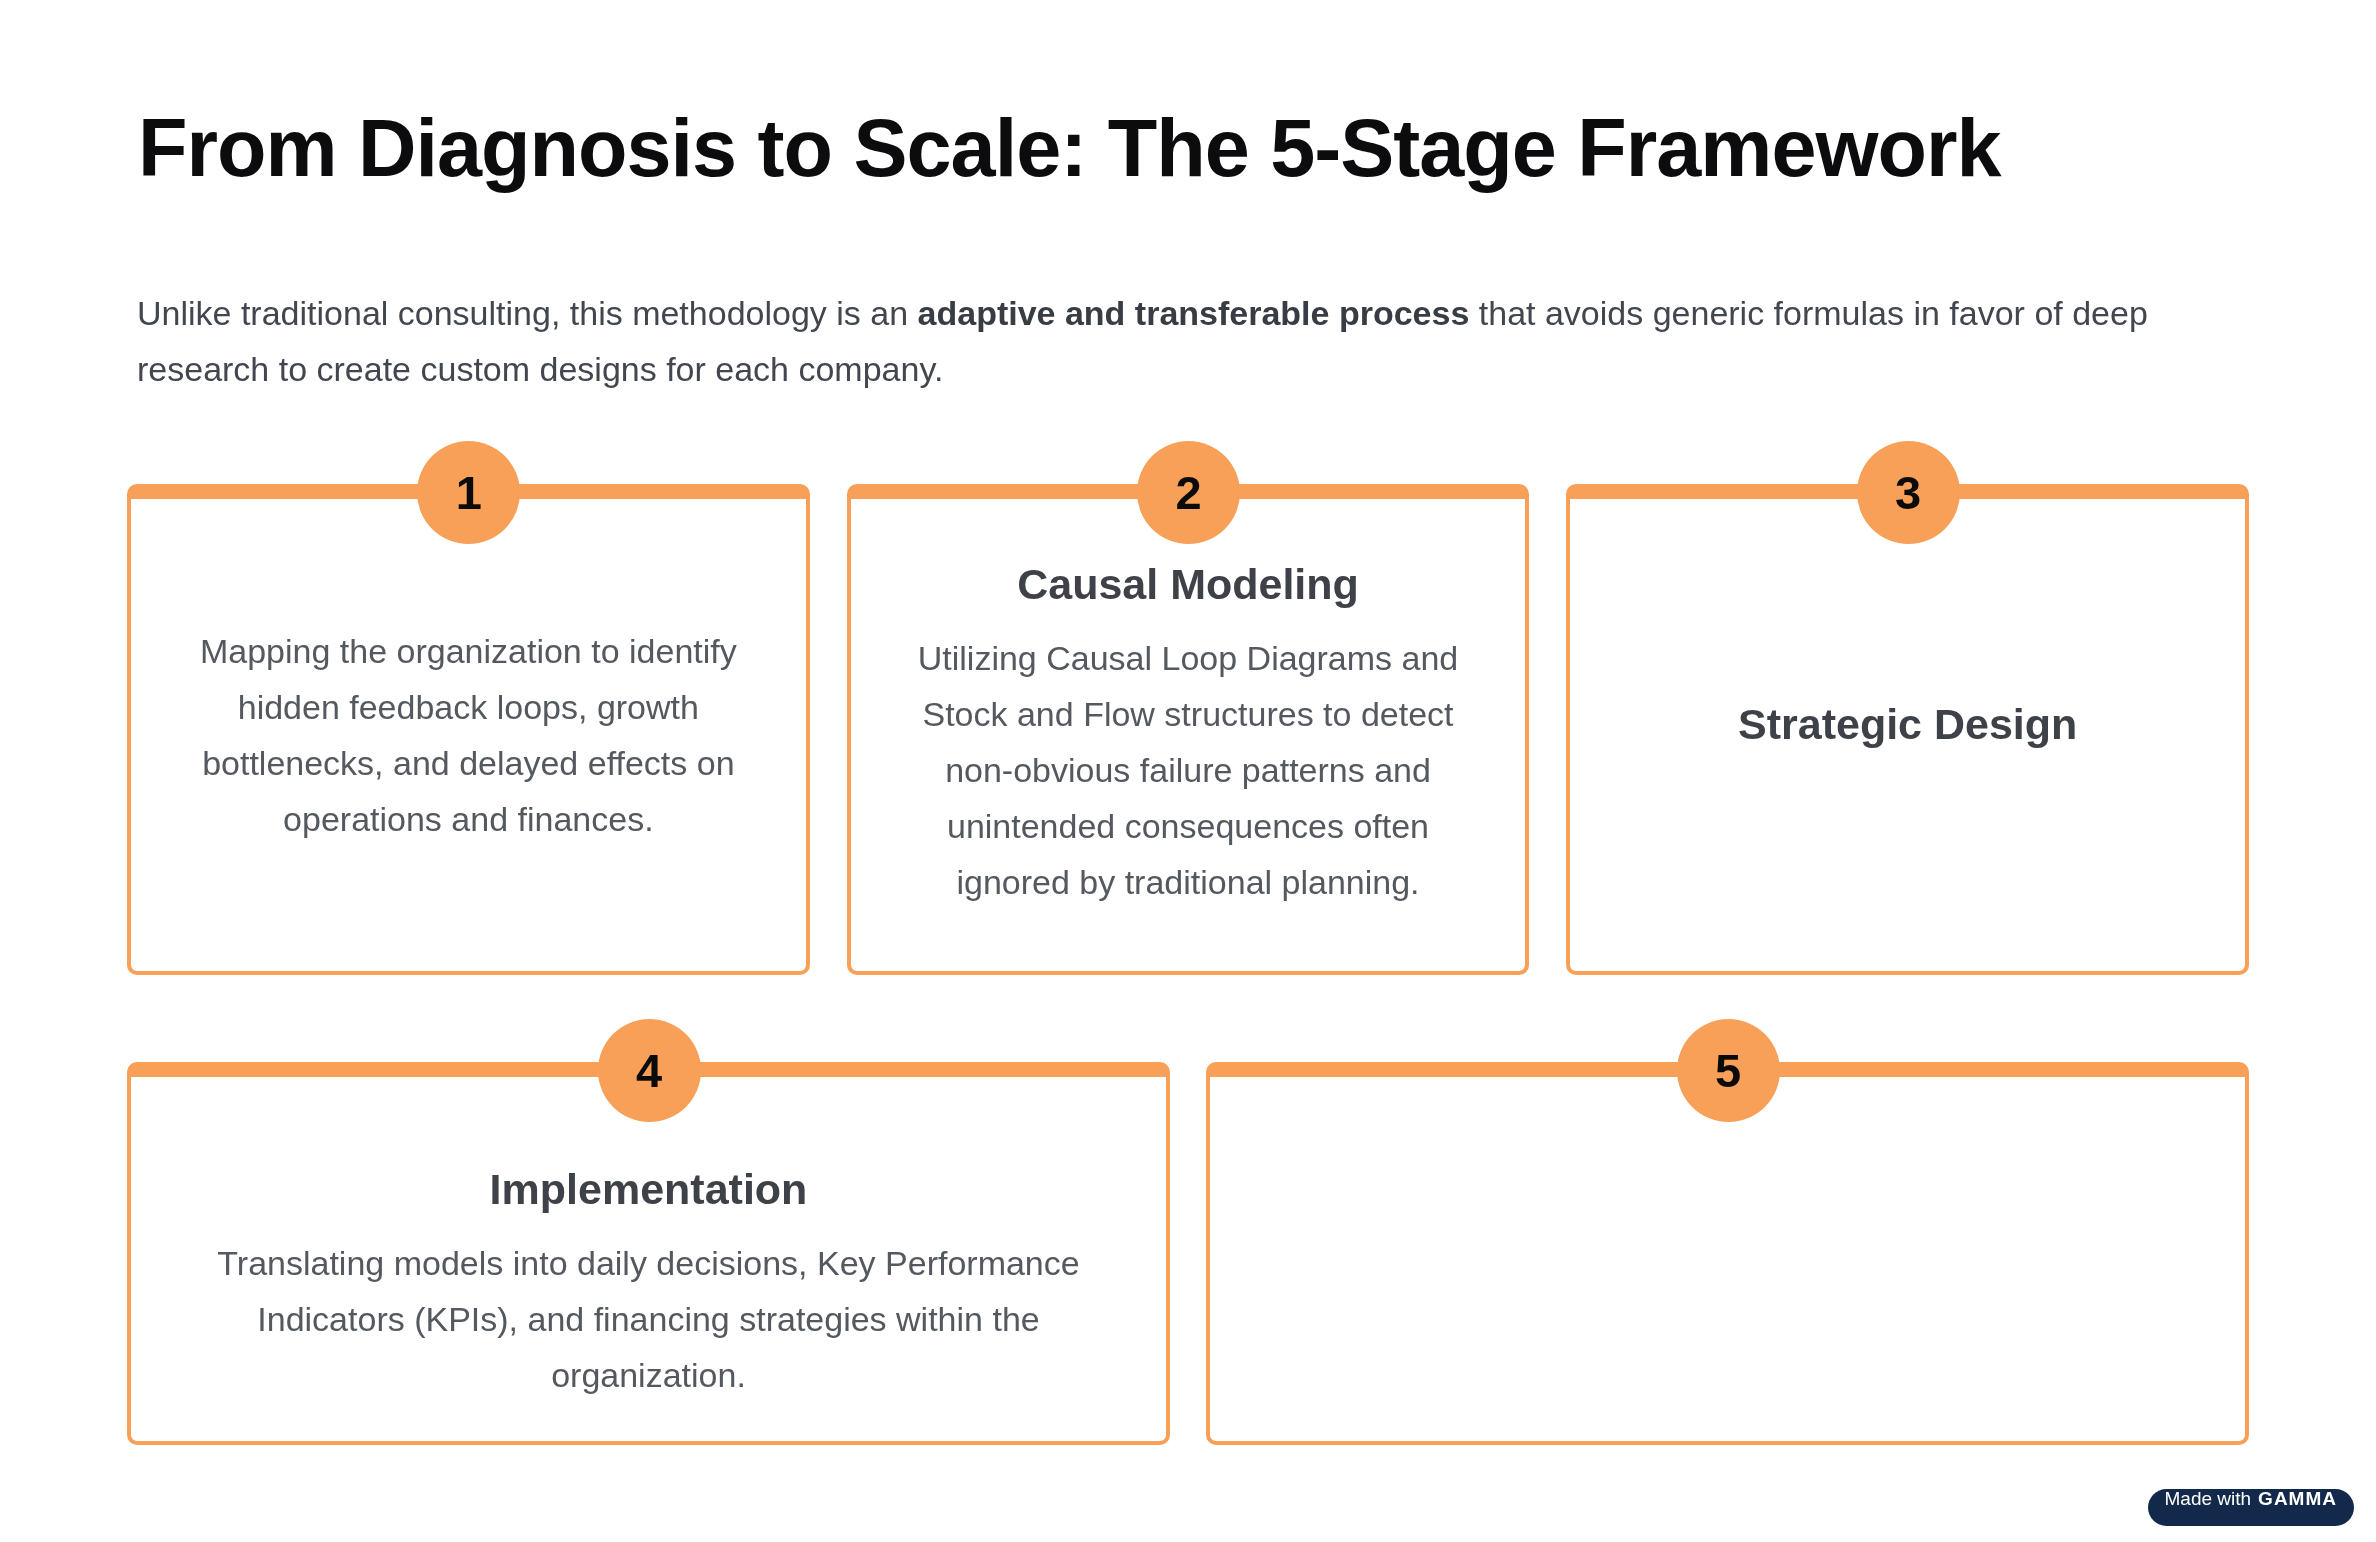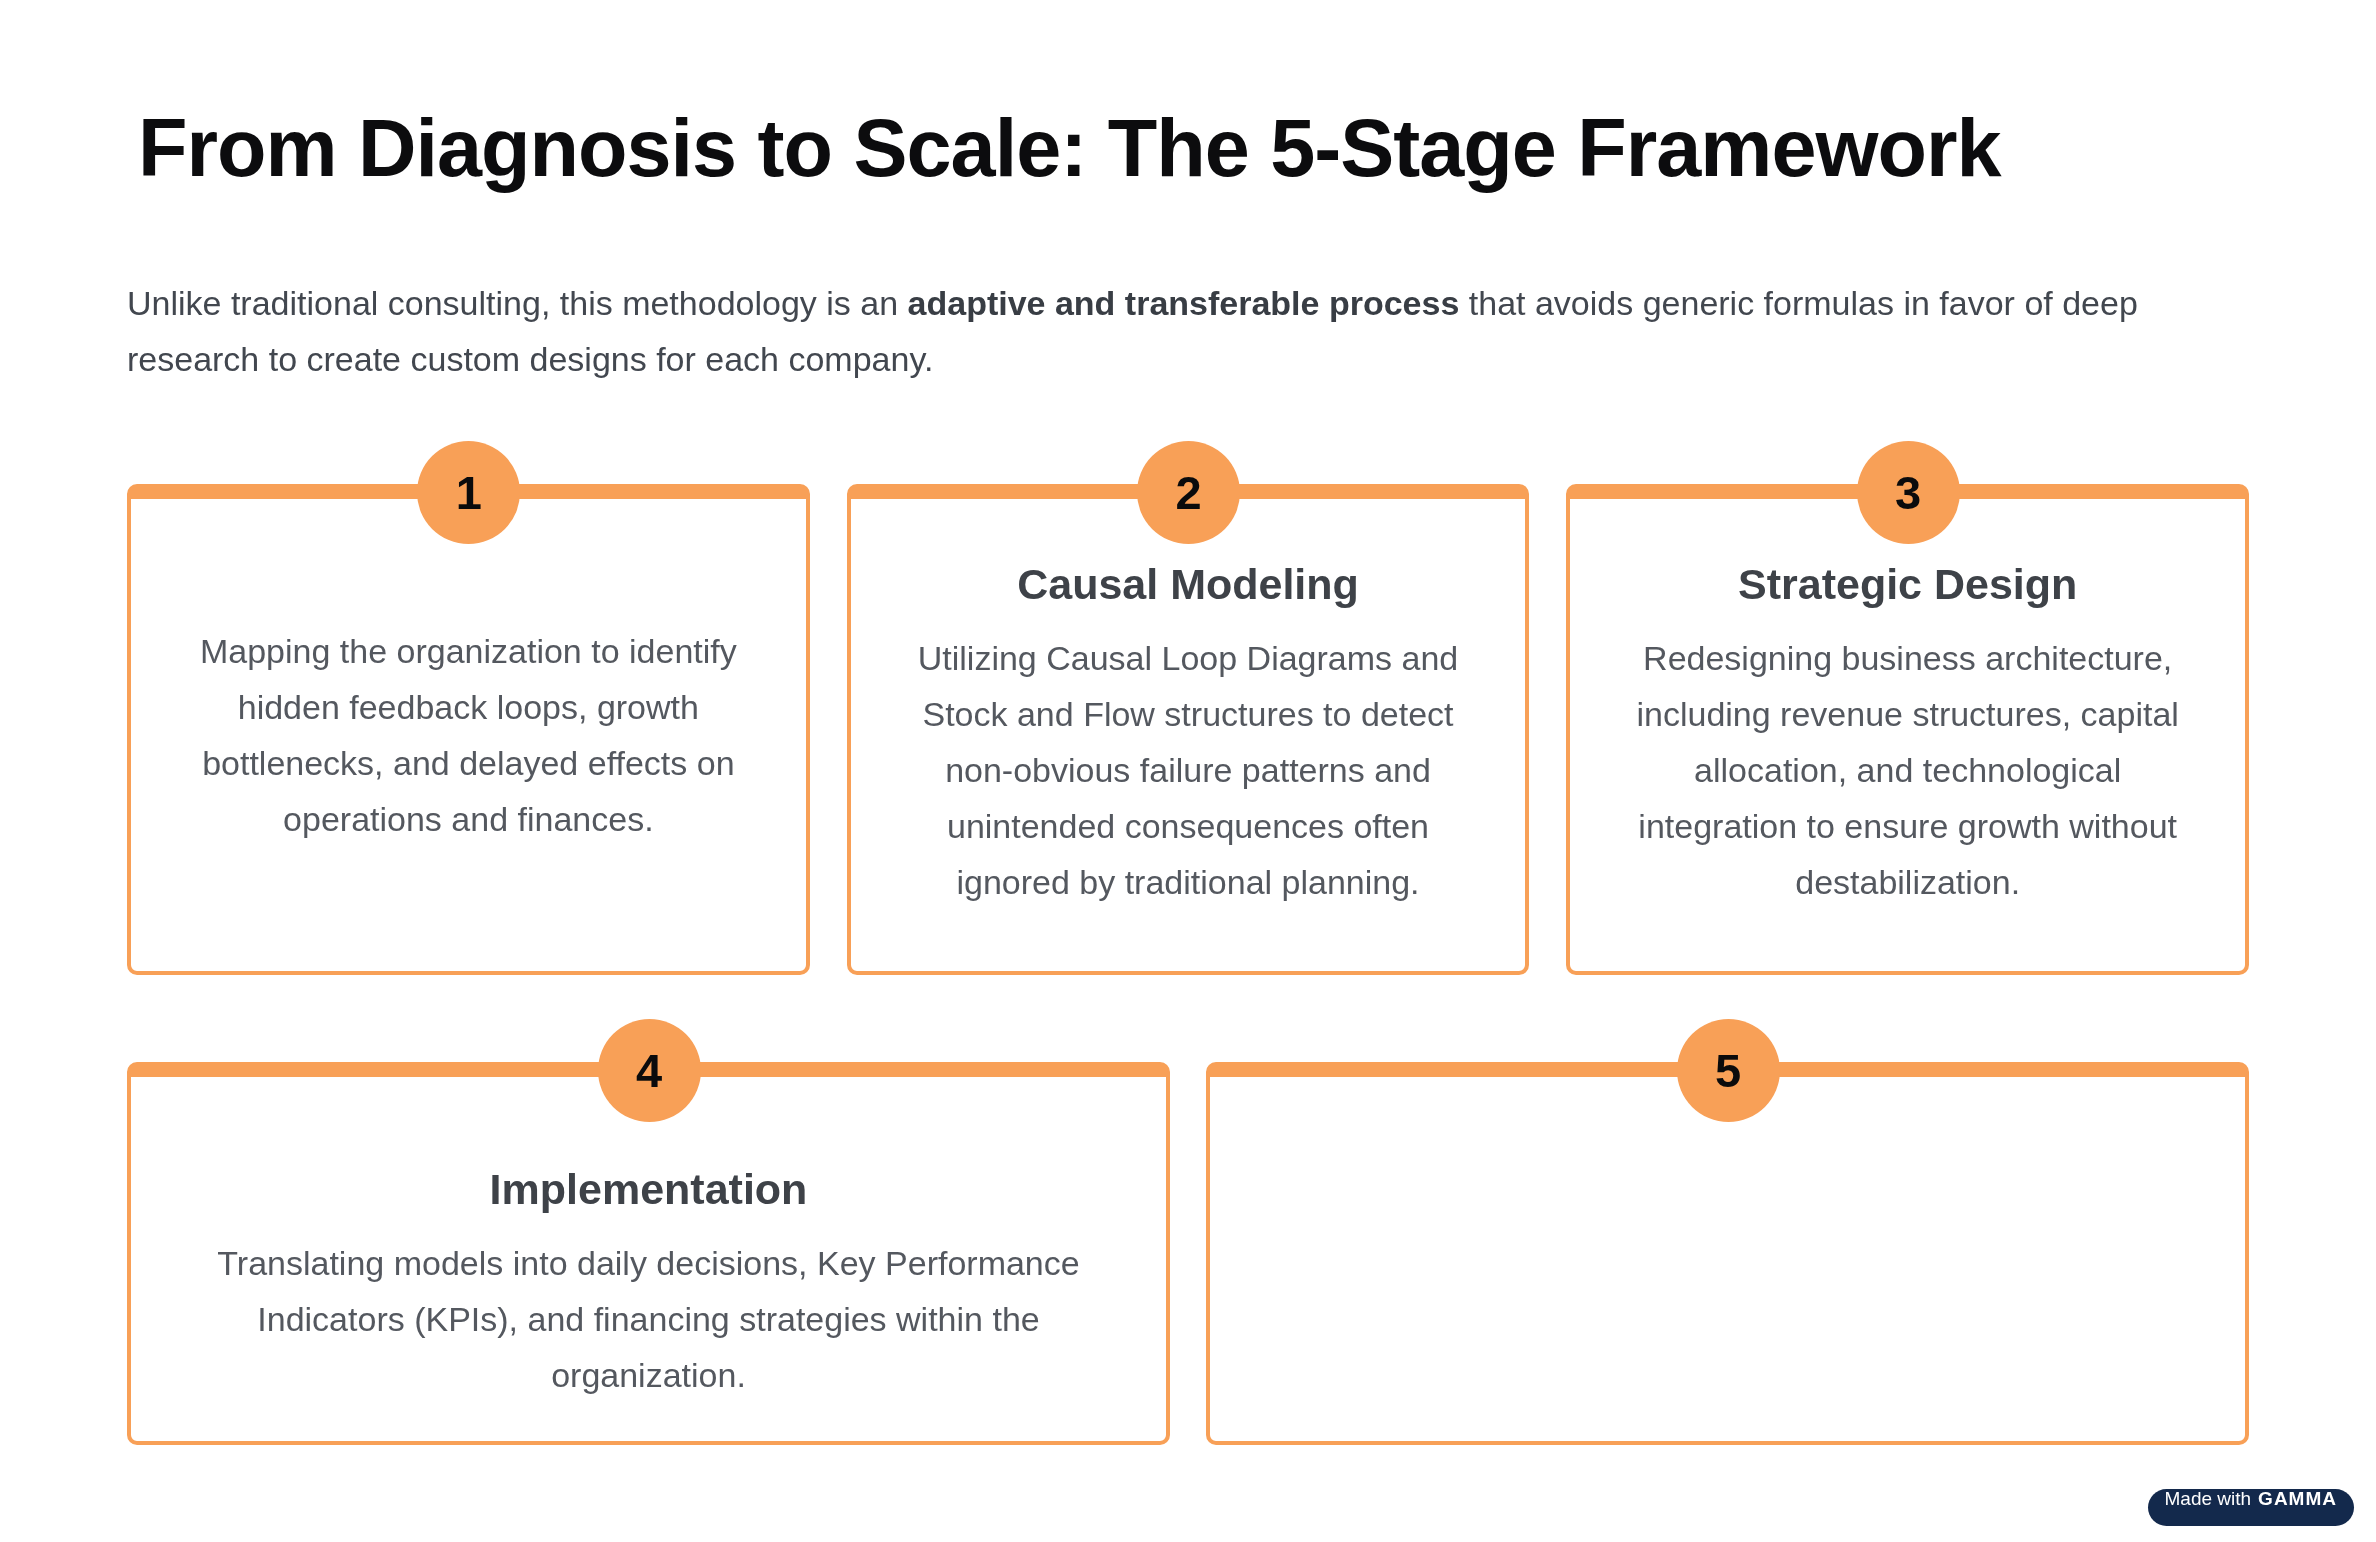--- a/index.html
+++ b/index.html
@@ -24,21 +24,21 @@
 
   .page-title{
     position:absolute;top:87px;left:127px;right:127px;
     margin:11px;
     font-size:81px;line-height:1.25;font-weight:700;
     letter-spacing:-1px;
     color:var(--title-text);
   }
   .intro{
     position:absolute;top:275px;left:127px;width:2129px;
-    margin:0;
+    margin:10px;
     font-size:34px;line-height:56px;font-weight:400;
     color:var(--body-text);
   }
   .intro strong{font-weight:700;color:#383d44;}
 
   .row{position:absolute;left:127px;right:127px;display:flex;}
   .row-1{top:484px;gap:37px;}
   .row-2{top:1062px;gap:36px;}
 
   .card{
@@ -110,21 +110,20 @@
       </div>
       <h2 class="card-title">Causal Modeling</h2>
       <p class="card-desc">Utilizing Causal Loop Diagrams and Stock and Flow structures to detect non-obvious failure patterns and unintended consequences often ignored by traditional planning.</p>
     </section>
 
     <section class="card">
       <div class="stage-circle">
         <span class="stage-number">3</span>
       </div>
       <h2 class="card-title">Strategic Design</h2>
-      <p class="card-desc">Redesigning business architecture, including revenue structures, capital allocation, and technological integration to ensure growth without destabilization.</p>
     </section>
 
   </div>
 
   <div class="row row-2">
 
     <section class="card">
       <div class="stage-circle">
         <span class="stage-number">4</span>
       </div>

